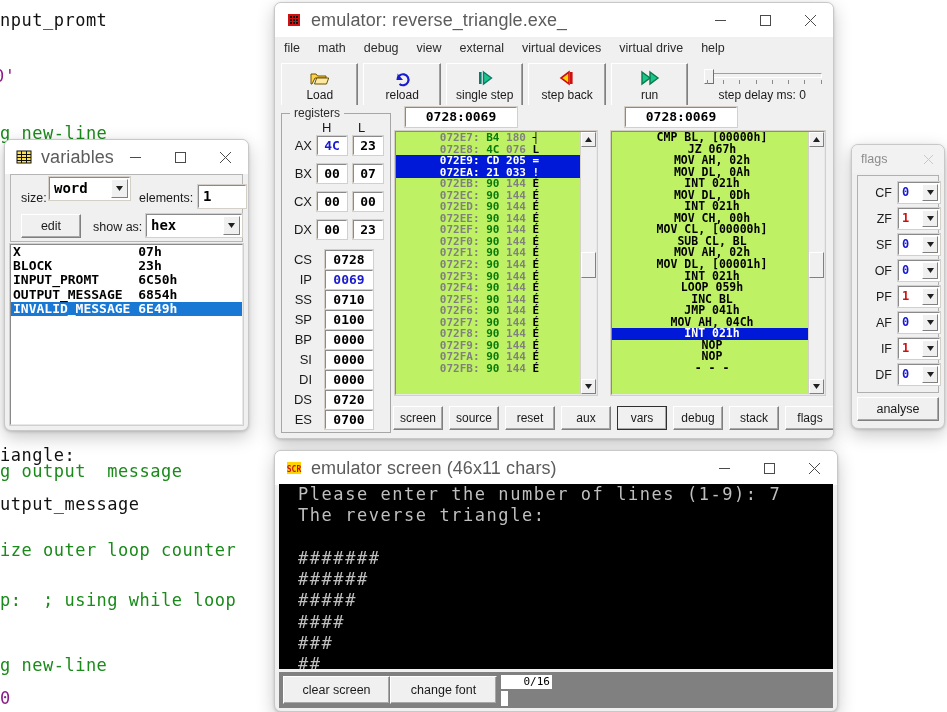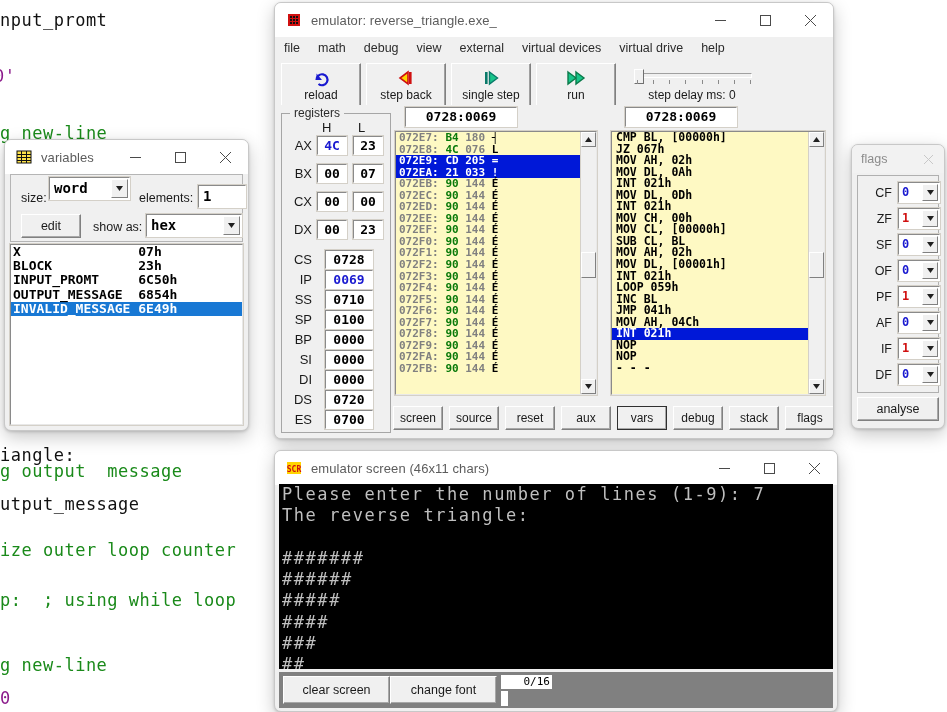--- a/index.html
+++ b/index.html
@@ -38,21 +38,21 @@
     height:34px;background:#ffffff;
     display:flex;align-items:center;
     position:relative;
     border-bottom:0px;
   }
   .title-ico{
     width:16px;height:16px;margin-left:11px;margin-right:9px;
     flex:0 0 auto;position:relative;
   }
   .title-text{
-    font-size:13px;color:#5c5c5c;letter-spacing:0.1px;
+    font-size:18px;color:#5c5c5c;letter-spacing:0.1px;
     white-space:nowrap;overflow:hidden;
   }
   .winbtns{position:absolute;right:0;top:0;height:34px;display:flex;}
   .winbtn{
     width:45px;height:34px;display:flex;align-items:center;justify-content:center;
     font-size:13px;color:#4a4a4a;
   }
   .winbtn svg{display:block;}
 
   
@@ -129,25 +129,26 @@
   
   .addrfield{
     position:absolute;background:#ffffff;
     border-top:1px solid #8a8a8a;border-left:1px solid #8a8a8a;
     border-right:1px solid #ffffff;border-bottom:1px solid #ffffff;
     outline:1px solid #d4d0c8;
     font-family:"DejaVu Sans Mono","Liberation Mono",monospace;
     font-weight:bold;font-size:13px;color:#000;text-align:center;line-height:18px;height:18px;
   }
   .listpane{
-    position:absolute;background:#fef9c3;
+    position:absolute;background:#bef264;
     border-top:1px solid #8a8a8a;border-left:1px solid #8a8a8a;
     border-right:1px solid #e8e8e8;border-bottom:1px solid #e8e8e8;
     outline:1px solid #d4d0c8;
     overflow:hidden;
+    text-align:center;
   }
   .mline{
     height:11.55px;line-height:11.55px;white-space:pre;
     font-family:"DejaVu Sans Mono","Liberation Mono",monospace;
     font-size:11px;font-weight:bold;padding-left:3px;
   }
   .mline .a{color:#808080;}
   .mline .h{color:#0a7a0a;}
   .mline .d{color:#808080;}
   .mline .c{color:#000000;}
@@ -283,21 +284,21 @@
 
   
   #screen-win{left:274px;top:450px;width:562px;height:260px;}
   .scr-canvas{
     position:absolute;left:4px;top:33px;right:4px;height:185px;background:#000000;
     overflow:hidden;
   }
   .scr-line{
     font-family:"DejaVu Sans Mono","Liberation Mono",monospace;
     font-size:17px;line-height:21.3px;white-space:pre;color:#bfbfbf;
-    letter-spacing:1.55px;padding-left:3px;
+    letter-spacing:1.55px;padding-left:19px;
   }
   .scr-bottom{
     position:absolute;left:4px;bottom:3px;right:4px;height:36px;background:#808080;
     display:flex;align-items:center;padding-left:4px;
   }
   .sbtn{
     width:105px;height:26px;background:#f0f0f0;
     border-top:1px solid #ffffff;border-left:1px solid #ffffff;
     border-right:1px solid #808080;border-bottom:1px solid #808080;
     box-shadow:inset -1px -1px 0 #a8a8a8;
@@ -379,44 +380,53 @@
       <div class="menuitem">view</div>
       <div class="menuitem">external</div>
       <div class="menuitem">virtual devices</div>
       <div class="menuitem">virtual drive</div>
       <div class="menuitem">help</div>
     </div>
 
   <div class="toolbar">
     <div class="tbtn">
       <span class="glyph">
+        <svg width="19" height="15" viewBox="0 0 19 15">
+            <path d="M1 13V3h5l1.6 2H16v2H5L2 13z" fill="#ffd24a" stroke="#6a5300" stroke-width="1"></path>
+            <path d="M4.5 13h12l2.2-6H6.7z" fill="#ffe9a0" stroke="#6a5300" stroke-width="1"></path>
+          </svg>
+      </span>
+      <span class="lbl">Load</span>
+    </div>
+    <div class="tbtn">
+      <span class="glyph">
         <svg width="17" height="17" viewBox="0 0 17 17">
             <path d="M3.5 10a5.5 5.5 0 1 1 2 4" fill="none" stroke="#1a1ad0" stroke-width="2.2"></path>
             <path d="M3.5 3.5 L3.5 10 L9 10 z" fill="#1a1ad0"></path>
           </svg>
       </span>
       <span class="lbl">reload</span>
+    </div>
+    <div class="tbtn">
+      <span class="glyph">
+        <svg width="20" height="16" viewBox="0 0 20 16">
+            <rect x="4" y="2" width="2.6" height="12" fill="#0a7a6a"></rect>
+            <path d="M8.5 2 L16.5 8 L8.5 14 z" fill="#19c58a" stroke="#0a7a6a" stroke-width="1.4"></path>
+          </svg>
+      </span>
+      <span class="lbl">single step</span>
     </div>
     <div class="tbtn">
       <span class="glyph">
         <svg width="20" height="16" viewBox="0 0 20 16">
             <path d="M12 2 L4 8 L12 14 z" fill="#ffd400" stroke="#d01010" stroke-width="1.6"></path>
             <rect x="13" y="2" width="2.6" height="12" fill="#d01010"></rect>
           </svg>
       </span>
       <span class="lbl">step back</span>
-    </div>
-    <div class="tbtn">
-      <span class="glyph">
-        <svg width="20" height="16" viewBox="0 0 20 16">
-            <rect x="4" y="2" width="2.6" height="12" fill="#0a7a6a"></rect>
-            <path d="M8.5 2 L16.5 8 L8.5 14 z" fill="#19c58a" stroke="#0a7a6a" stroke-width="1.4"></path>
-          </svg>
-      </span>
-      <span class="lbl">single step</span>
     </div>
     <div class="tbtn">
       <span class="glyph">
         <svg width="22" height="16" viewBox="0 0 22 16">
             <path d="M3 2 L11 8 L3 14 z" fill="#19c58a" stroke="#0a7a4a" stroke-width="1.4"></path>
             <path d="M11 2 L19 8 L11 14 z" fill="#19c58a" stroke="#0a7a4a" stroke-width="1.4"></path>
           </svg>
       </span>
       <span class="lbl">run</span>
     </div>

